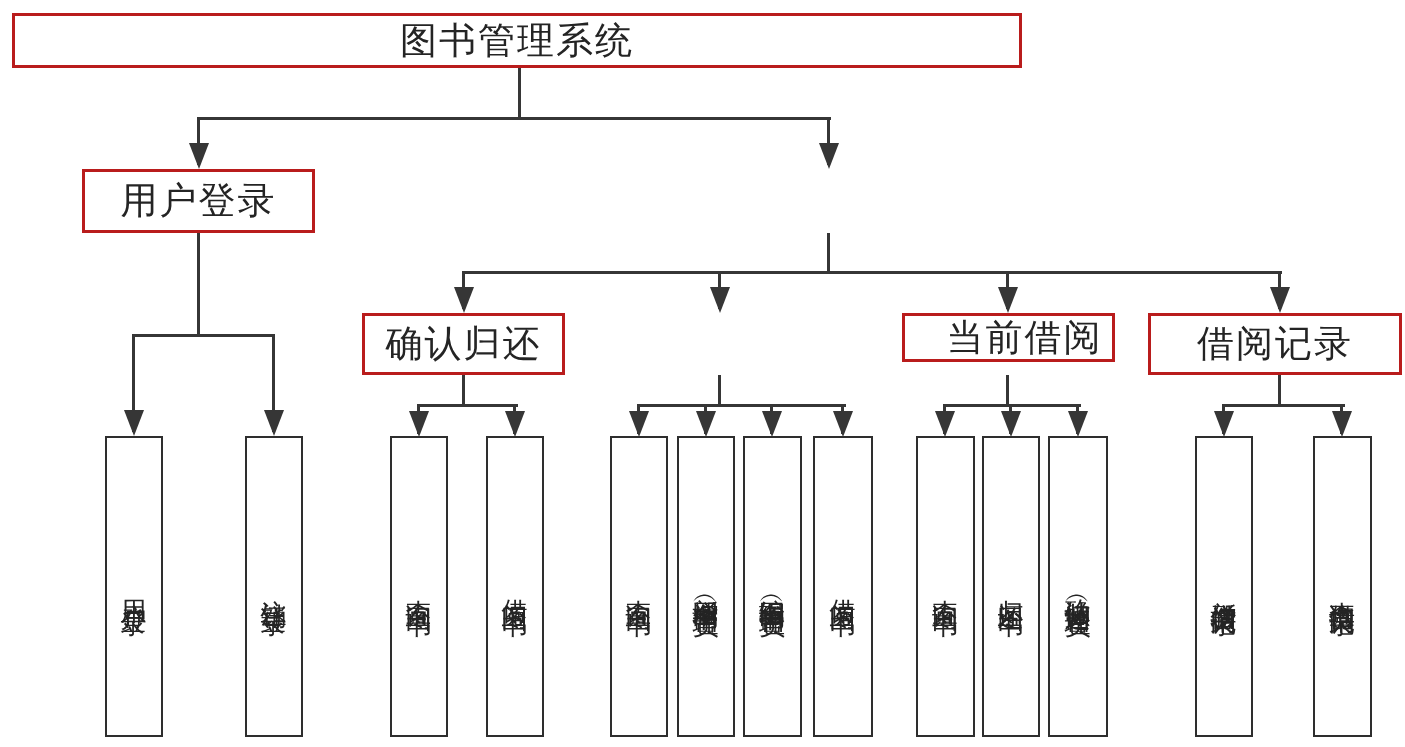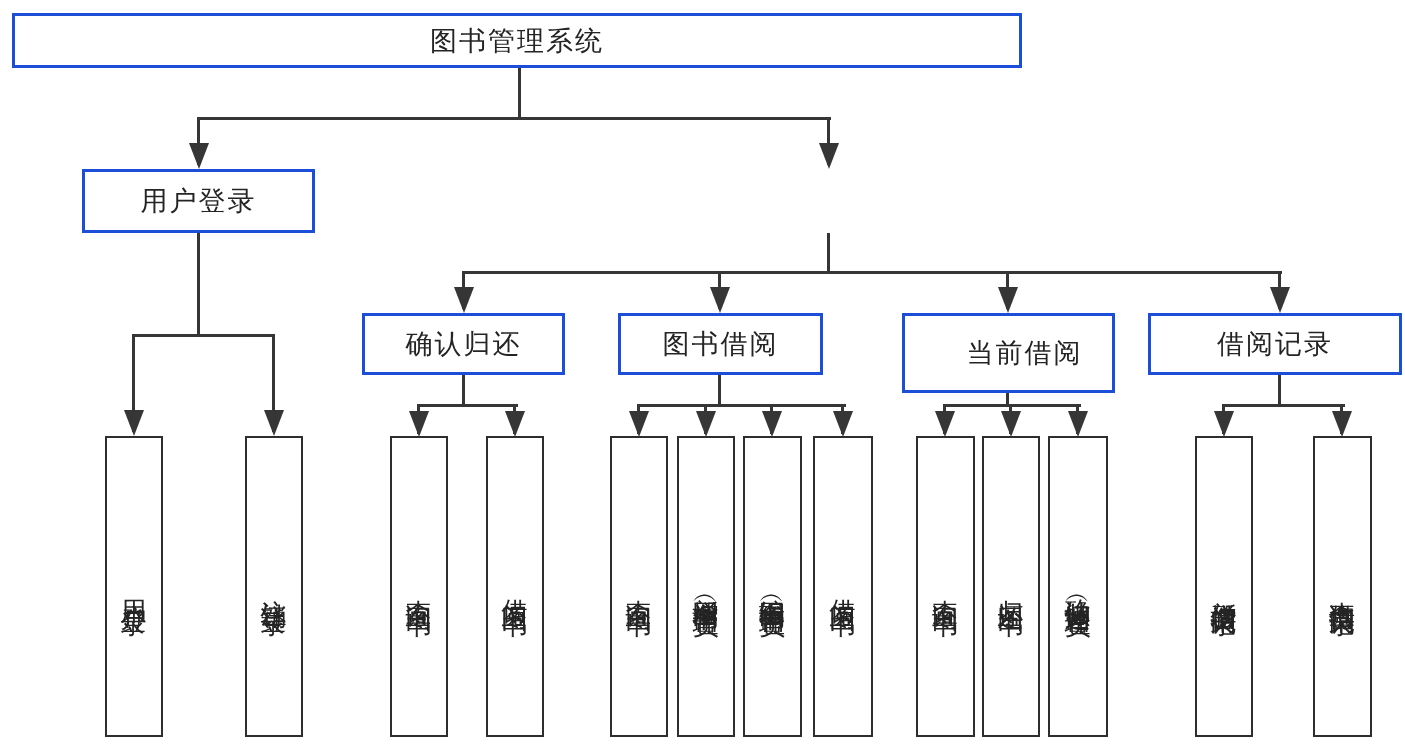--- a/index.html
+++ b/index.html
@@ -12,27 +12,27 @@
   .vline{width:3px;}
   .ahead{position:absolute;width:0;height:0;
          border-left:10px solid transparent;
          border-right:10px solid transparent;
          border-top:26px solid #363636;}
 
   
   .node{position:absolute;box-sizing:border-box;background:#ffffff;
         display:flex;align-items:center;justify-content:center;
         color:#242424;}
-  .lvl{border:3px solid #1d4ed8;font-size:27px;letter-spacing:2px;white-space:nowrap;}
+  .lvl{border:3px solid #b91c1c;font-size:37px;letter-spacing:2px;white-space:nowrap;}
   .root{left:12px;top:13px;width:1010px;height:55px;}
   .l2a{left:82px;top:169px;width:233px;height:64px;}
   .l2b{left:712px;top:169px;width:233px;height:64px;}
   .l3a{left:362px;top:313px;width:203px;height:62px;}
   .l3b{left:618px;top:313px;width:205px;height:62px;}
-  .l3c{left:902px;top:313px;width:213px;height:80px;padding-left:32px;}
+  .l3c{left:902px;top:313px;width:213px;height:49px;padding-left:32px;}
   .l3d{left:1148px;top:313px;width:254px;height:62px;}
 
   .leaf{border:2px solid #2e2e2e;top:436px;width:58px;height:301px;
         writing-mode:vertical-rl;text-orientation:mixed;
         font-size:26px;letter-spacing:4px;line-height:1;}
   .p1{left:105px;}  .p2{left:245px;}
   .p3{left:390px;}  .p4{left:486px;}
   .p5{left:610px;}  .p6{left:677px;}  .p7{left:743px;width:59px;}  .p8{left:813px;width:60px;}
   .p9{left:916px;width:59px;} .p10{left:982px;} .p11{left:1048px;width:60px;}
   .p12{left:1195px;} .p13{left:1313px;width:59px;}
@@ -105,21 +105,20 @@
   <div class="line vline" style="left:1222px;top:406px;height:28px"></div>
   <div class="line vline" style="left:1340px;top:406px;height:28px"></div>
   <div class="ahead" style="left:1214px;top:411px"></div>
   <div class="ahead" style="left:1332px;top:411px"></div>
 
   <div class="node lvl root">图书管理系统</div>
 
   <div class="node lvl l2a">用户登录</div>
 
   <div class="node lvl l3a">确认归还</div>
-  <div class="node lvl l3b">图书借阅</div>
   <div class="node lvl l3c">当前借阅</div>
   <div class="node lvl l3d">借阅记录</div>
 
   <div class="node leaf p1">用户登录</div>
   <div class="node leaf p2">注销登录</div>
 
   <div class="node leaf p3">查询图书</div>
   <div class="node leaf p4">借阅图书</div>
 
   <div class="node leaf p5">查询图书</div>

